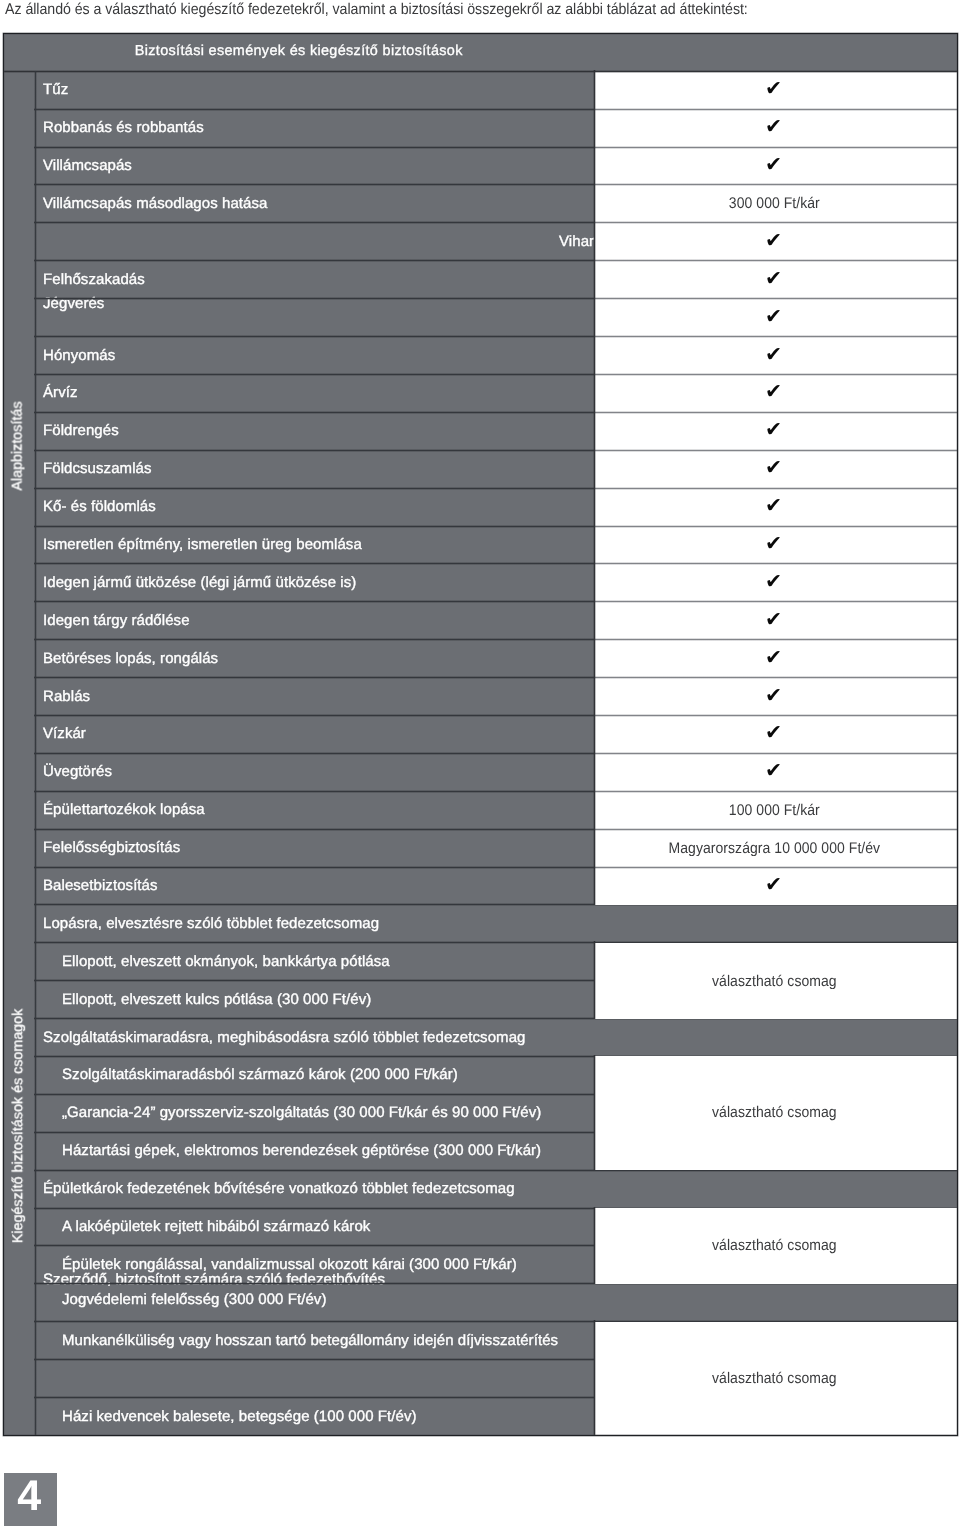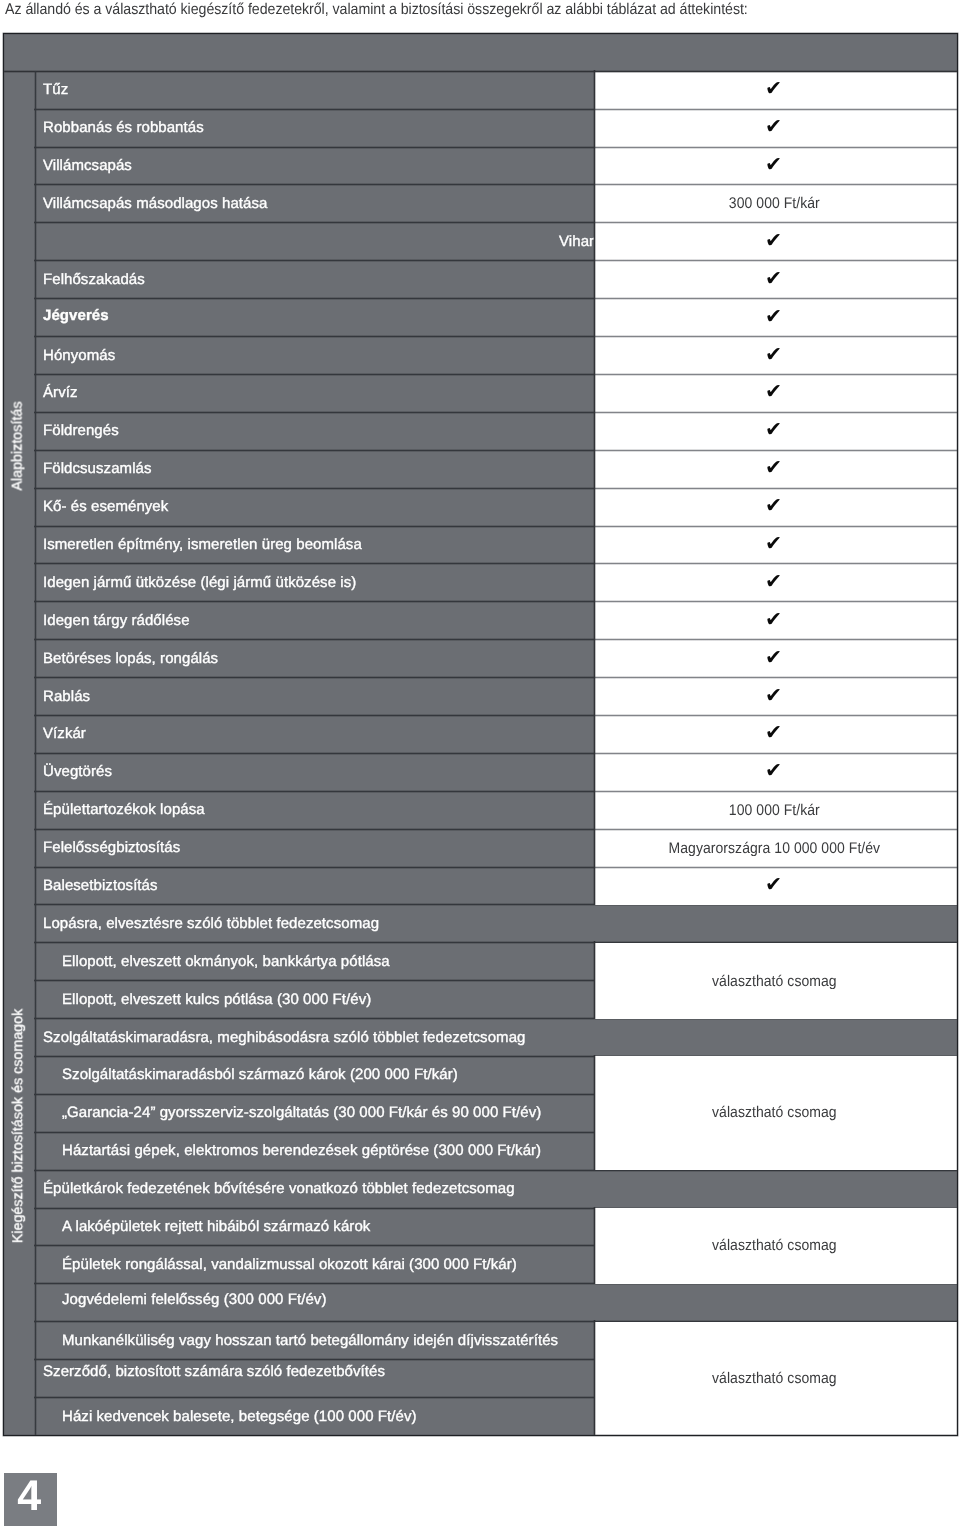--- a/index.html
+++ b/index.html
@@ -60,20 +60,21 @@
          display:flex;align-items:flex-start;justify-content:center;
          overflow:visible;letter-spacing:0;}
   .pgnum>span{position:relative;top:2px;left:-1px;}
 </style>
 </head>
 <body>
 
 <div class="intro">Az állandó és a választható kiegészítő fedezetekről, valamint a biztosítási összegekről az alábbi táblázat ad áttekintést:</div>
 
 <div id="tbl">
+  <div class="hdr-c1">Biztosítási események és kiegészítő biztosítások</div>
   <div id="body">
       <div class="lcell normal" style="top: 38.55px; height: 37.8917px;">
         <span class="lb">Tűz</span>
       </div>
       <div class="lcell normal" style="top: 76.4417px; height: 37.8917px;">
         <span class="lb">Robbanás és robbantás</span>
       </div>
       <div class="rowline" style="top: 74.9417px;"></div>
       <div class="lcell normal" style="top: 114.333px; height: 37.8917px;">
         <span class="lb">Villámcsapás</span>
@@ -84,42 +85,42 @@
       </div>
       <div class="rowline" style="top: 150.725px;"></div>
       <div class="lcell normal" style="top: 190.117px; height: 37.8917px; justify-content: flex-end;">
         <span class="lb">Vihar</span>
       </div>
       <div class="rowline" style="top: 188.617px;"></div>
       <div class="lcell normal" style="top: 228.008px; height: 37.8917px;">
         <span class="lb">Felhőszakadás</span>
       </div>
       <div class="rowline" style="top: 226.508px;"></div>
-      <div class="lcell normal" style="top: 264px; height: 37.8917px; font-weight: bold;">
+      <div class="lcell normal" style="top: 252px; height: 37.8917px;">
         <span class="lb">Jégverés</span>
       </div>
       <div class="rowline" style="top: 264.4px;"></div>
       <div class="lcell normal" style="top: 303.792px; height: 37.8917px;">
         <span class="lb">Hónyomás</span>
       </div>
       <div class="rowline" style="top: 302.292px;"></div>
       <div class="lcell normal" style="top: 341.683px; height: 37.8917px;">
         <span class="lb">Árvíz</span>
       </div>
       <div class="rowline" style="top: 340.183px;"></div>
       <div class="lcell normal" style="top: 379.575px; height: 37.8917px;">
         <span class="lb">Földrengés</span>
       </div>
       <div class="rowline" style="top: 378.075px;"></div>
       <div class="lcell normal" style="top: 417.467px; height: 37.8917px;">
         <span class="lb">Földcsuszamlás</span>
       </div>
       <div class="rowline" style="top: 415.967px;"></div>
       <div class="lcell normal" style="top: 455.358px; height: 37.8917px;">
-        <span class="lb">Kő- és események</span>
+        <span class="lb">Kő- és földomlás</span>
       </div>
       <div class="rowline" style="top: 453.858px;"></div>
       <div class="lcell normal" style="top: 493.25px; height: 37.8917px;">
         <span class="lb">Ismeretlen építmény, ismeretlen üreg beomlása</span>
       </div>
       <div class="rowline" style="top: 491.75px;"></div>
       <div class="lcell normal" style="top: 531.142px; height: 37.8917px;">
         <span class="lb">Idegen jármű ütközése (légi jármű ütközése is)</span>
       </div>
       <div class="rowline" style="top: 529.642px;"></div>
@@ -188,21 +189,21 @@
       </div>
       <div class="rowline full" style="top: 1135.91px;"></div>
       <div class="lcell sub" style="top: 1175.3px; height: 37.8917px;">
         <span class="lb">A lakóépületek rejtett hibáiból származó károk</span>
       </div>
       <div class="rowline full" style="top: 1173.8px;"></div>
       <div class="lcell sub" style="top: 1213.19px; height: 37.8917px;">
         <span class="lb">Épületek rongálással, vandalizmussal okozott kárai (300 000 Ft/kár)</span>
       </div>
       <div class="rowline" style="top: 1211.69px;"></div>
-      <div class="lcell pkg" style="top: 1320px; height: 37.8917px;">
+      <div class="lcell pkg" style="top: 1228px; height: 37.8917px;">
         <span class="lb">Szerződő, biztosított számára szóló fedezetbővítés</span>
       </div>
       <div class="rowline full" style="top: 1249.58px;"></div>
       <div class="lcell sub" style="top: 1288.97px; height: 37.8917px;">
         <span class="lb">Munkanélküliség vagy hosszan tartó betegállomány idején díjvisszatérítés</span>
       </div>
       <div class="rowline full" style="top: 1287.47px;"></div>
       <div class="lcell sub" style="top: 1248px; height: 37.8917px;">
         <span class="lb">Jogvédelemi felelősség (300 000 Ft/év)</span>
       </div>

